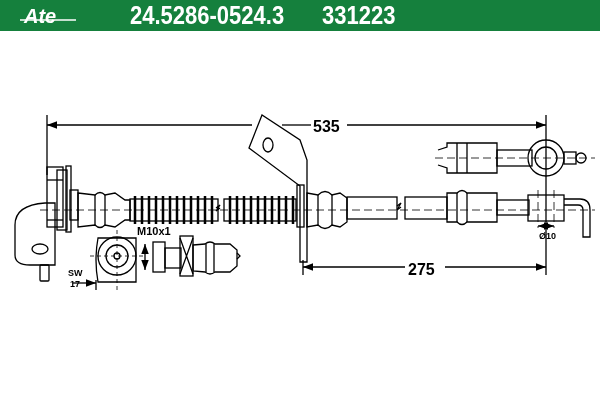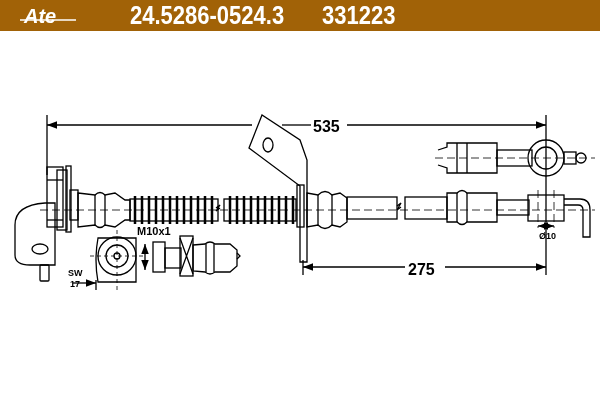--- a/index.html
+++ b/index.html
@@ -1,17 +1,17 @@
 <!DOCTYPE html>
 <html><head>
 <meta charset="utf-8">
 <style>
   html, body { margin:0; padding:0; background:#ffffff; }
   body { width:600px; height:400px; overflow:hidden; position:relative; font-family:"Liberation Sans", sans-serif; }
-  .header { position:absolute; left:0; top:0; width:600px; height:31px; background:#a16207; }
+  .header { position:absolute; left:0; top:0; width:600px; height:31px; background:#15803d; }
   .logo { position:absolute; left:18px; top:3px; width:60px; height:24px; }
   .part-no { position:absolute; left:130px; top:1px; color:#fff; font-weight:bold; font-size:25px; letter-spacing:0px; font-family:"Liberation Sans", sans-serif; transform:scaleX(0.88); transform-origin:left top; }
   .ref-no { position:absolute; left:322px; top:1px; color:#fff; font-weight:bold; font-size:25px; font-family:"Liberation Sans", sans-serif; transform:scaleX(0.88); transform-origin:left top; }
   svg.drawing { position:absolute; left:0; top:31px; }
   .dim { font-family:"Liberation Sans", sans-serif; font-weight:bold; fill:#000; }
 </style>
 </head>
 <body>
 
 <div class="header">

